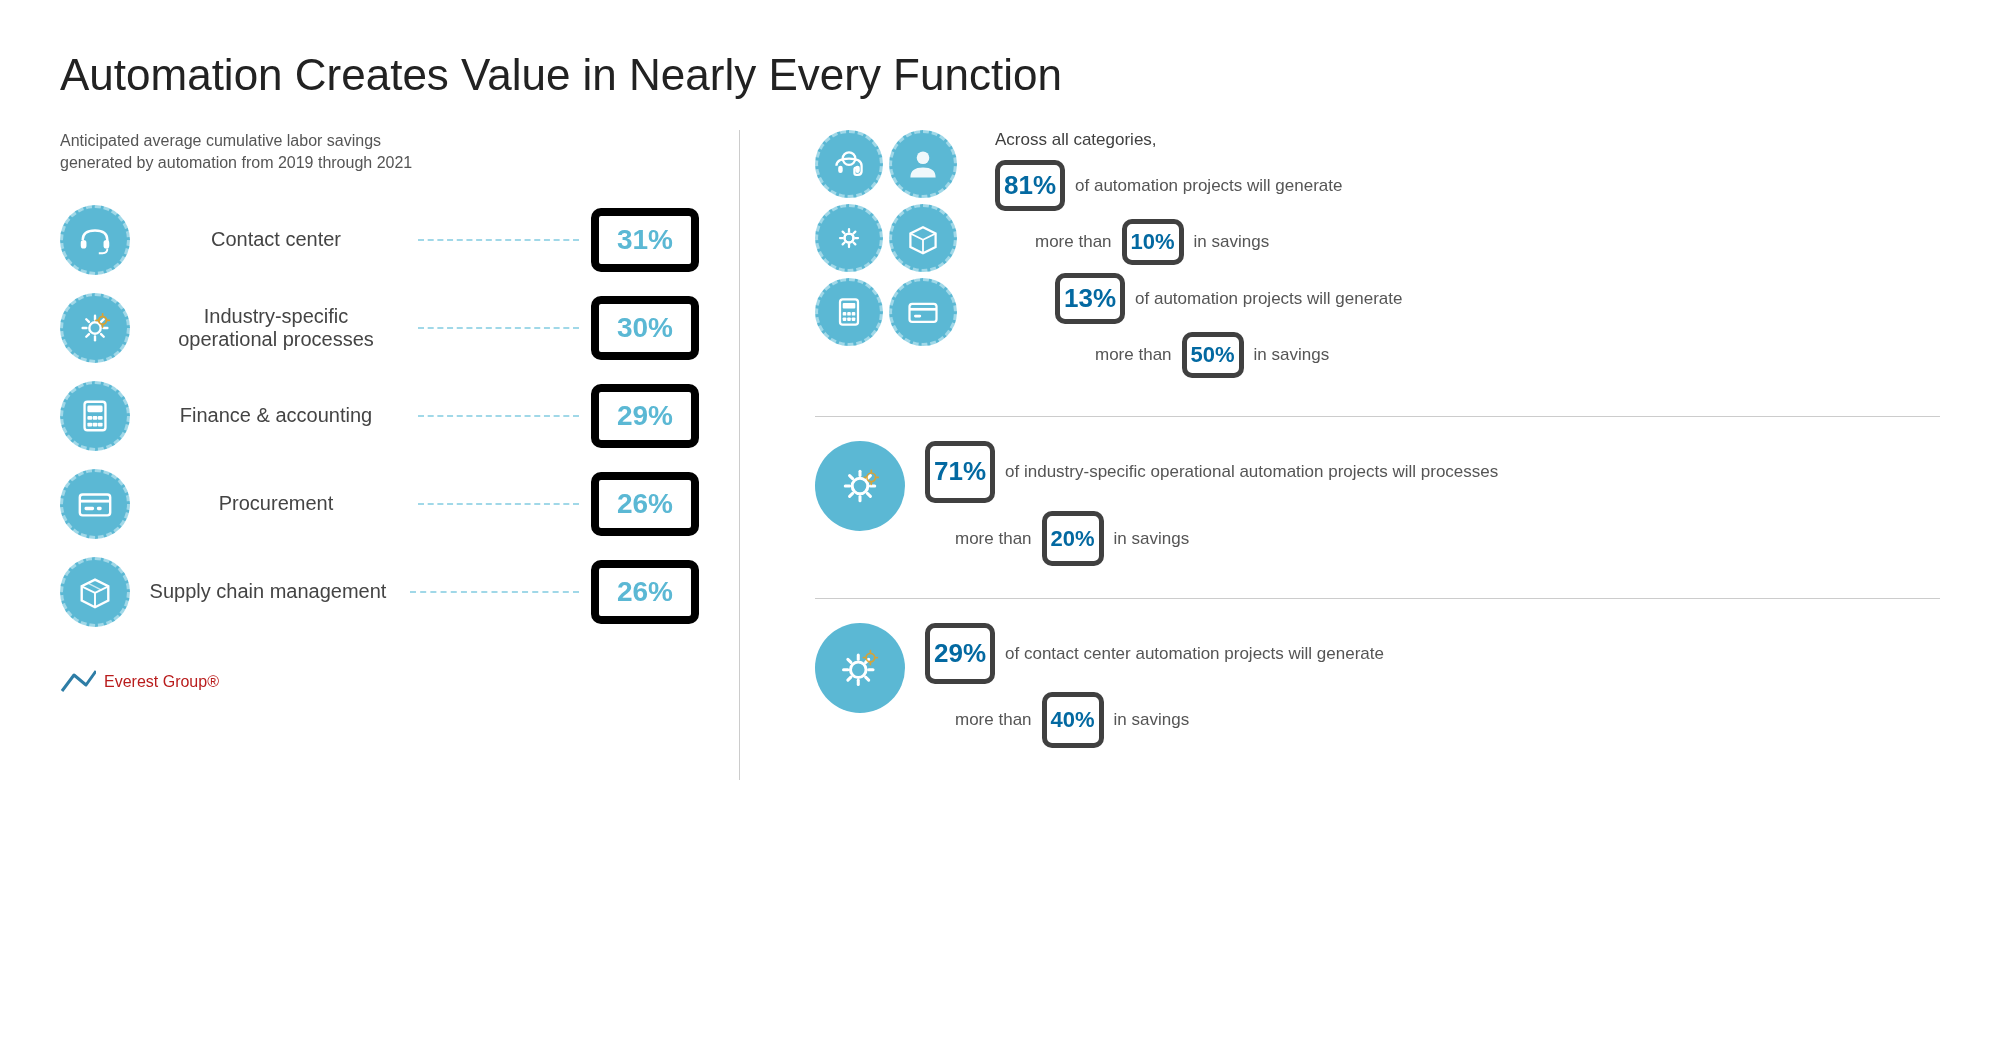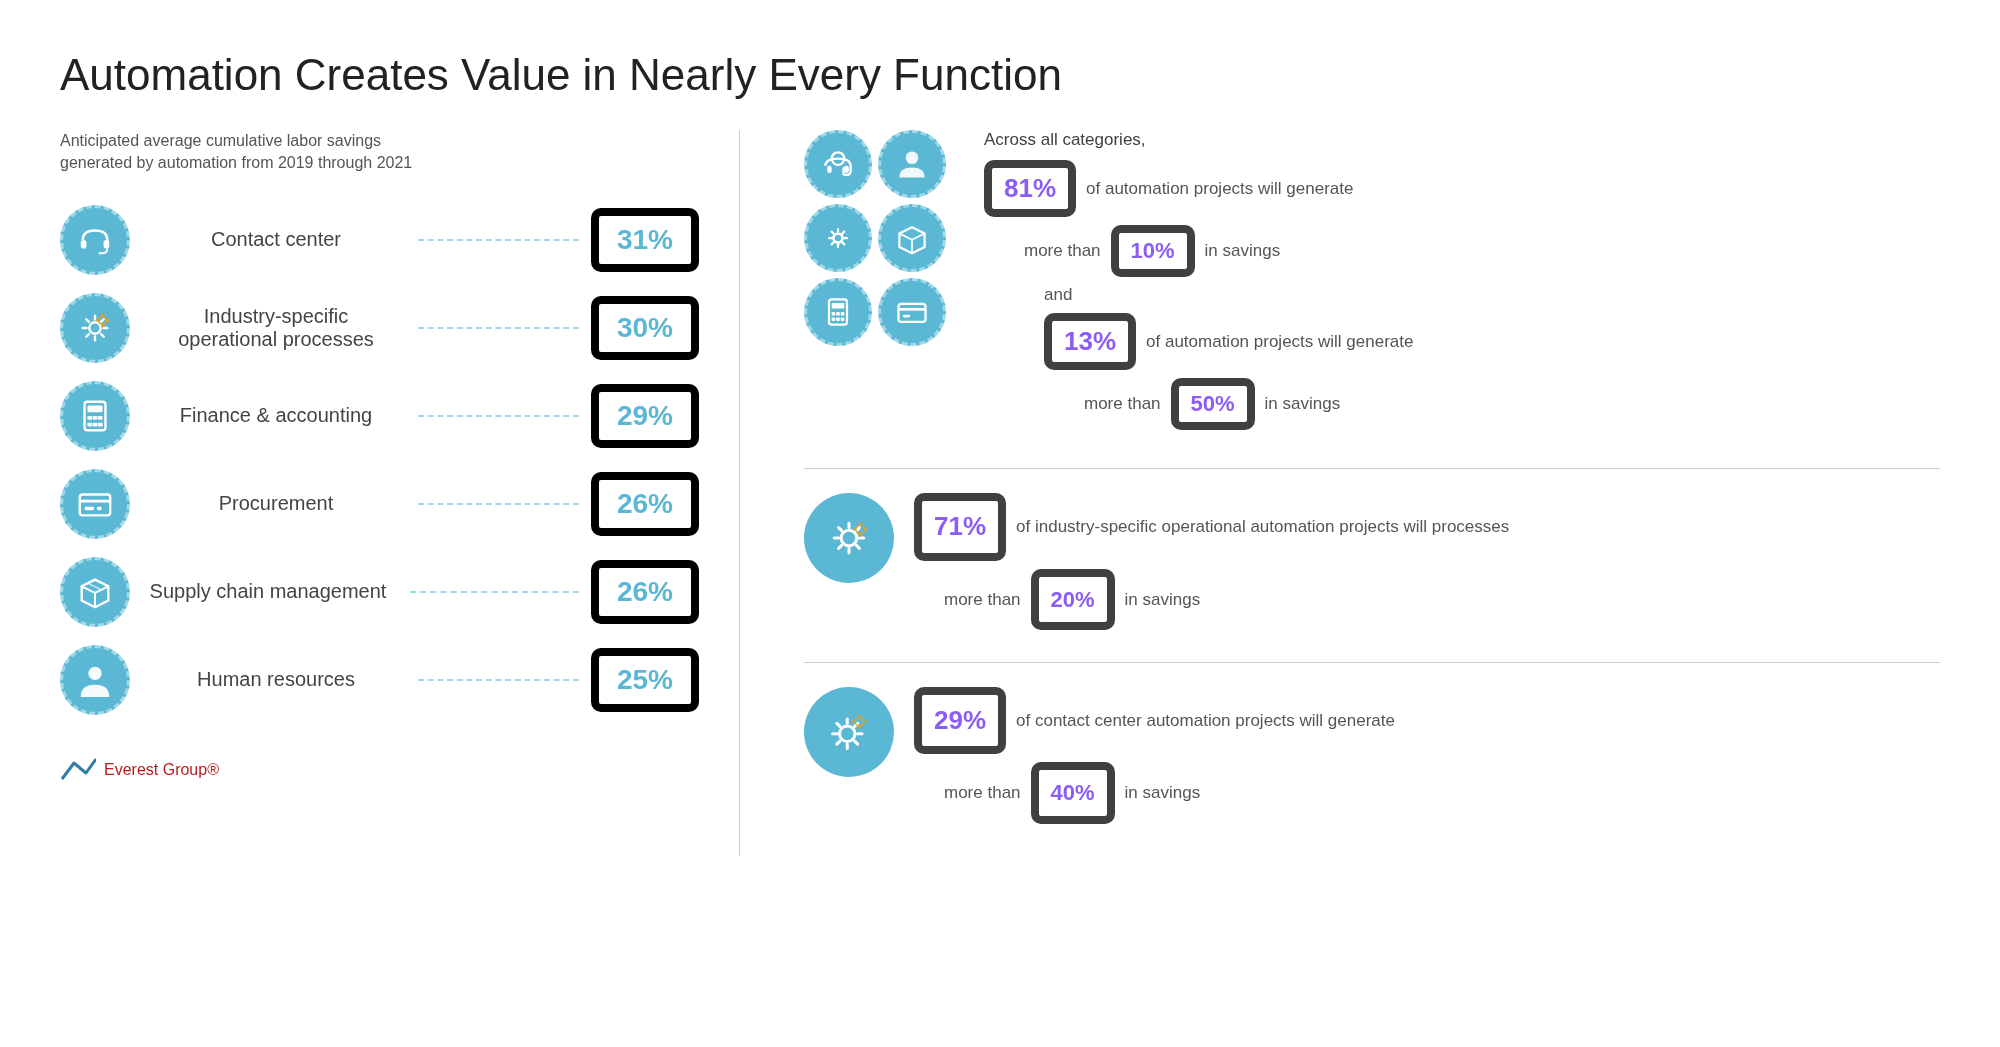--- a/index.html
+++ b/index.html
@@ -12,21 +12,21 @@
       padding: 50px 60px;
     }
     h1 {
       font-size: 44px;
       font-weight: 400;
       color: #222;
       margin-bottom: 30px;
     }
     .main-layout {
       display: flex;
-      gap: 4px;
+      gap: 15px;
     }
     .left-panel {
       width: 680px;
       flex-shrink: 0;
       border-right: 1px solid #ccc;
       padding-right: 40px;
     }
     .right-panel {
       flex: 1;
       padding-left: 60px;
@@ -117,26 +117,26 @@
     .stat-line {
       display: flex;
       align-items: center;
       gap: 10px;
       margin-bottom: 8px;
       font-size: 17px;
       color: #555;
       flex-wrap: wrap;
     }
     .stat-box {
-      border: 8px solid #404040;
+      border: 5px solid #404040;
       border-radius: 10px;
-      padding: 5px 12px;
+      padding: 5px 4px;
       font-size: 26px;
       font-weight: 700;
-      color: #8b5cf6;
+      color: #0369a1;
       display: inline-block;
     }
     .stat-box.small {
       font-size: 22px;
     }
     .and-text {
       font-size: 17px;
       color: #555;
       margin: 8px 0 8px 10px;
     }
@@ -281,31 +281,20 @@
     <line x1="6" y1="14" x2="20" y2="21" stroke="white" stroke-width="2"></line>
     <line x1="34" y1="14" x2="20" y2="21" stroke="white" stroke-width="2"></line>
     <line x1="20" y1="21" x2="20" y2="36" stroke="white" stroke-width="2"></line>
     <line x1="13" y1="11" x2="27" y2="18" stroke="white" stroke-width="1.5" opacity="0.7"></line>
   </svg>
           </div>
           <span class="row-label" style="white-space: pre-line; margin-left: 8px;">Supply chain management</span>
           <div class="dotted-line"></div>
           <div class="pct-box">26%</div>
         </div>
-        <div class="row-item">
-          <div class="circle-icon">
-            <svg viewBox="0 0 40 40" fill="white">
-    <circle cx="20" cy="13" r="7" fill="white" opacity="0.95"></circle>
-    <path d="M5 38 Q5 25 20 25 Q35 25 35 38" fill="white" opacity="0.95"></path>
-  </svg>
-          </div>
-          <span class="row-label" style="white-space: pre-line;">Human resources</span>
-          <div class="dotted-line"></div>
-          <div class="pct-box">25%</div>
-        </div>
       </div>
 
     <div class="footer">
       <div class="footer-logo">
 
         <svg width="36" height="30" viewBox="0 0 36 30">
           <polyline points="2,24 14,8 26,18 36,4" fill="none" stroke="#2e7da6" stroke-width="3" stroke-linejoin="round"></polyline>
         </svg>
         <span class="footer-text">Everest Group®</span>
       </div>
@@ -388,21 +377,20 @@
         <div class="across-text">Across all categories,</div>
         <div class="stat-line">
           <span class="stat-box">81%</span>
           <span>of automation projects will generate</span>
         </div>
         <div class="stat-line" style="margin-left:40px;">
           <span>more than</span>
           <span class="stat-box small">10%</span>
           <span>in savings</span>
         </div>
-        <div class="and-text" style="margin-left:60px;">and</div>
         <div class="stat-line" style="margin-left:60px;">
           <span class="stat-box">13%</span>
           <span>of automation projects will generate</span>
         </div>
         <div class="stat-line" style="margin-left:100px;">
           <span>more than</span>
           <span class="stat-box small">50%</span>
           <span>in savings</span>
         </div>
       </div>

